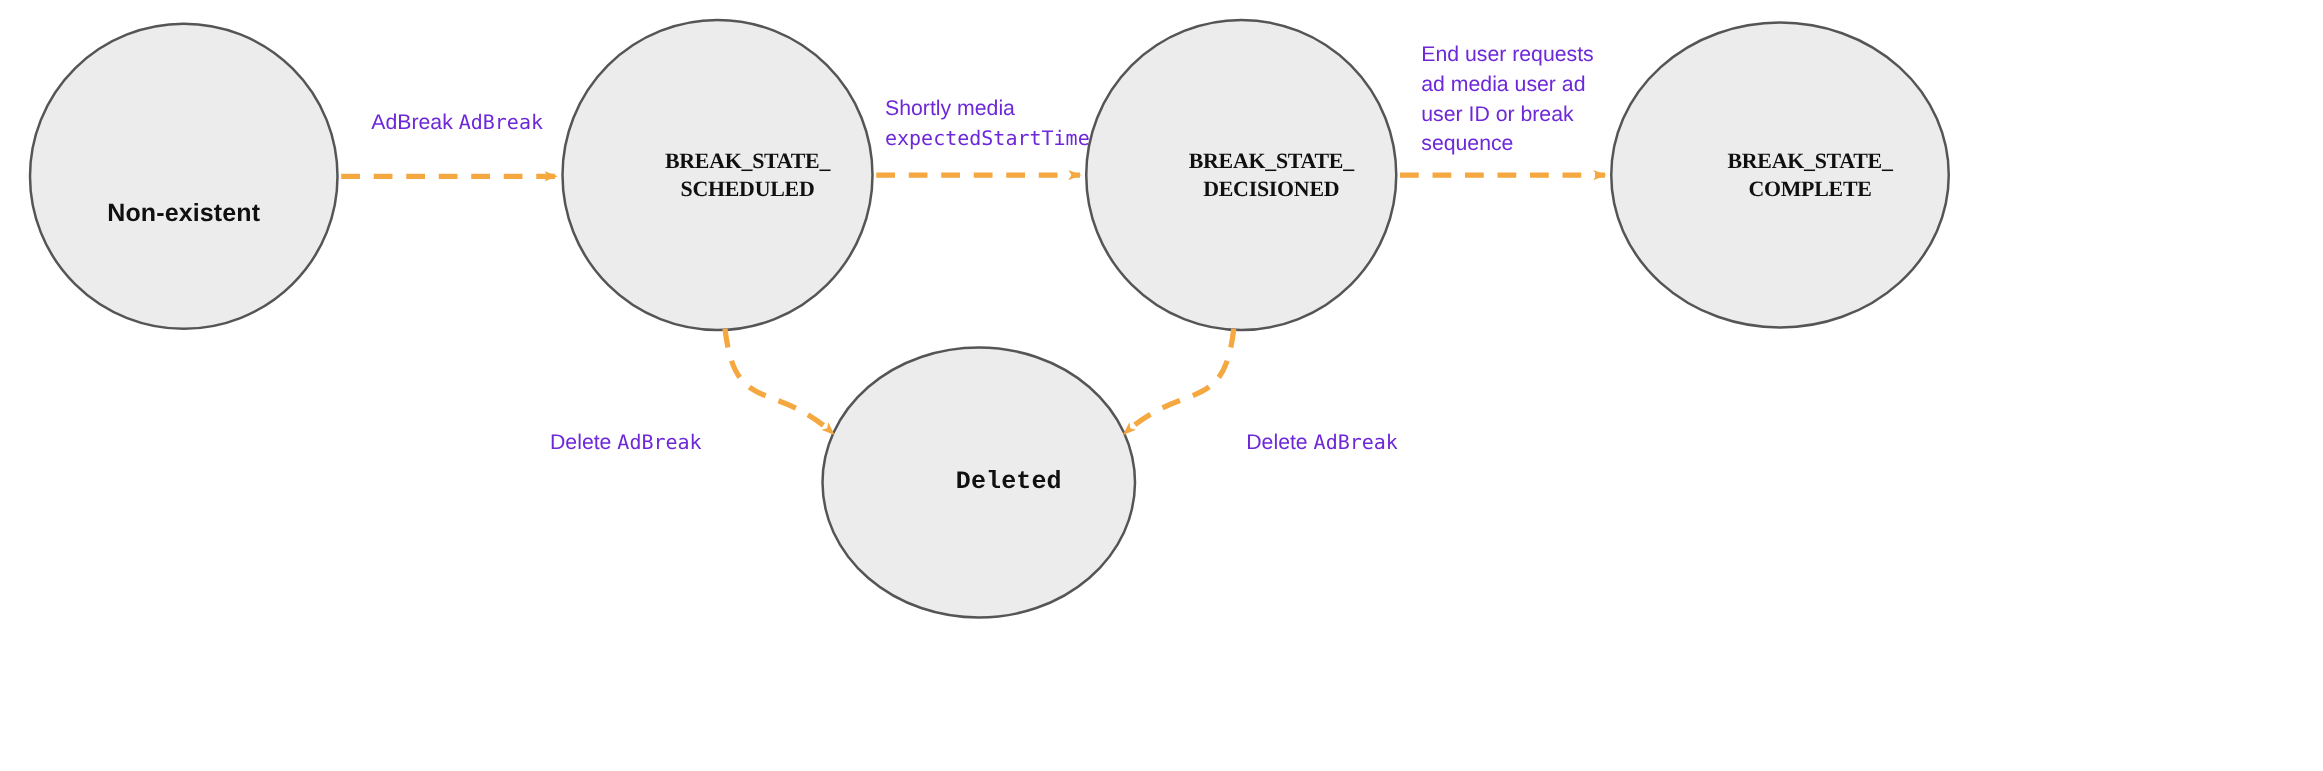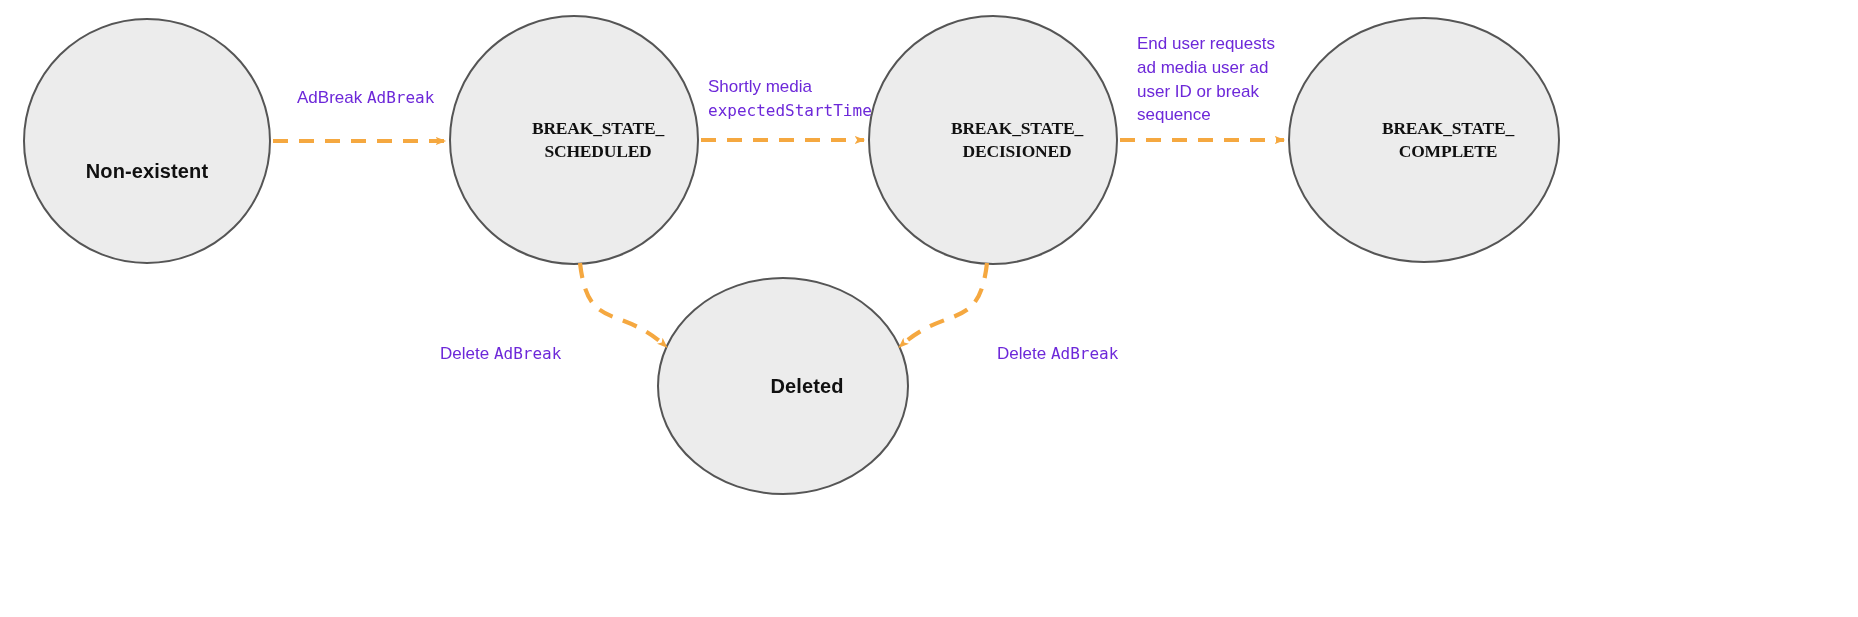--- a/index.html
+++ b/index.html
@@ -60,21 +60,21 @@
   </svg>
 
   <div id="node-labels">
       <div class="node-label sans" style="left: 24px; width: 246px; top: 128px; margin-top: 30px;">Non-existent</div>
       <div class="node-label mono" style="left: 450px; width: 248px; top: 117.2px;">BREAK_STATE_
 SCHEDULED</div>
       <div class="node-label mono" style="left: 869px; width: 248px; top: 117.2px;">BREAK_STATE_
 DECISIONED</div>
       <div class="node-label mono" style="left: 1289px; width: 270px; top: 117.2px;">BREAK_STATE_
 COMPLETE</div>
-      <div class="node-label sans" style="left: 658px; width: 298px; top: 373px;">Deleted</div>
+      <div class="node-label sans" style="left: 658px; width: 298px; top: 373px; font-family: Liberation Mono, monospace;">Deleted</div>
     </div>
   <div id="edge-labels">
       <div class="edge-label left" style="left: 297px; top: 86px; width: 160px;"><span>AdBreak </span><span class="code">AdBreak</span></div>
       <div class="edge-label left" style="left: 708px; top: 75px; width: 180px;"><span>Shortly media</span><br><span class="code">expectedStartTime</span></div>
       <div class="edge-label left" style="left: 1137px; top: 32px; width: 190px;"><span>End user requests</span><br><span>ad media user ad</span><br><span>user ID or break</span><br><span>sequence</span></div>
       <div class="edge-label left" style="left: 440px; top: 342px; width: 160px;"><span>Delete </span><span class="code">AdBreak</span></div>
       <div class="edge-label left" style="left: 997px; top: 342px; width: 160px;"><span>Delete </span><span class="code">AdBreak</span></div>
     </div>
 
 </div>

